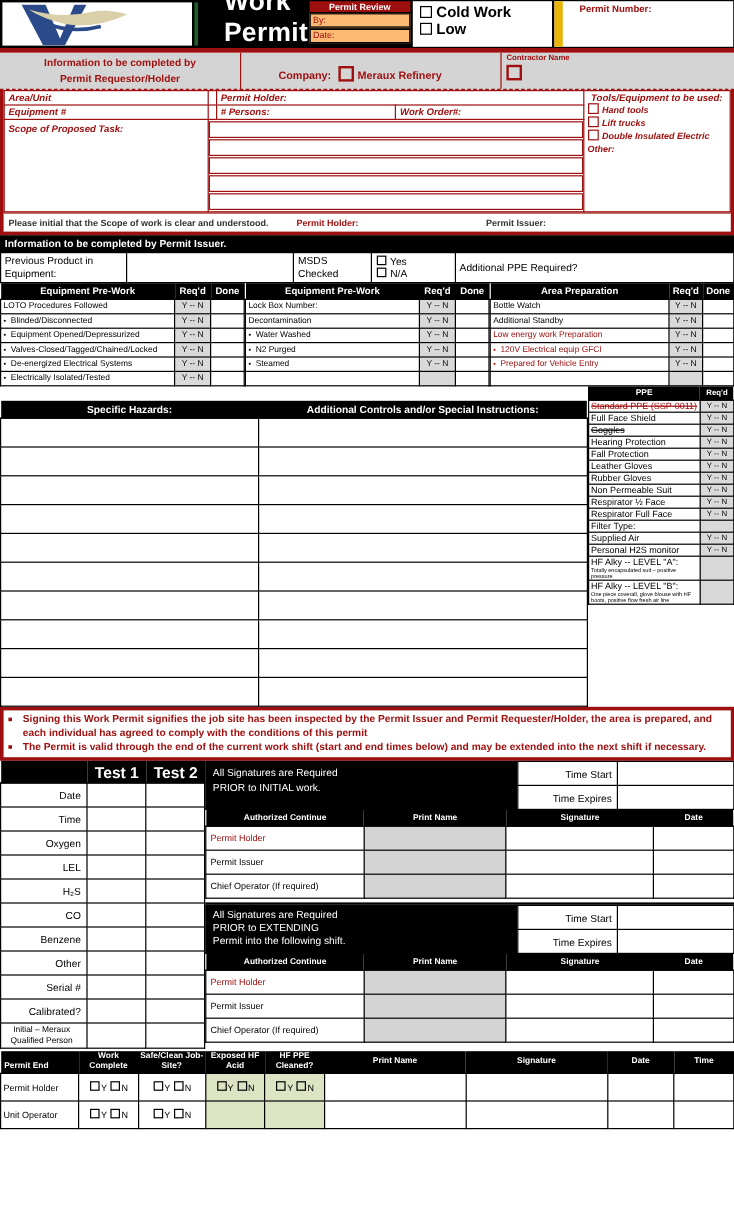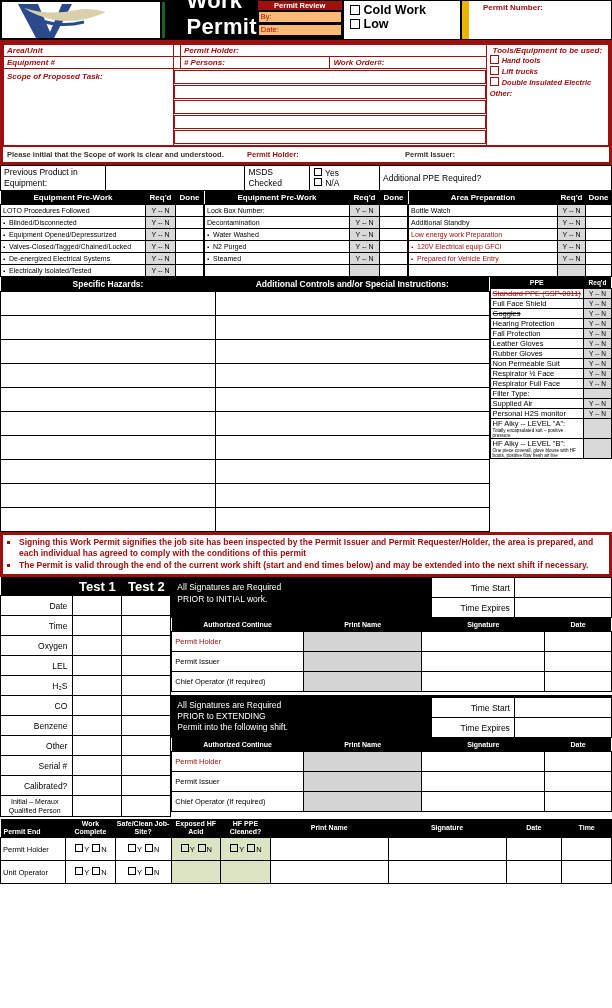--- a/index.html
+++ b/index.html
@@ -99,20 +99,35 @@
       <div><span class="cb"></span><span>Cold Work</span></div>
       <div><span class="cb"></span><span>Low</span></div>
     </div>
     <div class="pnum">
       <span>Permit Number:</span>
     </div>
   </div>
 
   <div class="redbar"></div>
 
+  <div class="band1">
+    <div class="c1">
+      <div>Information to be completed by</div>
+      <div>Permit Requestor/Holder</div>
+    </div>
+    <div class="c2">Company:</div>
+    <div class="c3">
+      <span class="cbr" style="width:9px;height:9px;border-width:2px;"></span>
+      <span>Meraux Refinery</span>
+    </div>
+    <div class="c4">
+      <div>Contractor Name</div>
+      <span class="cbr" style="width:9px;height:9px;border-width:2px;margin-top:2px;"></span>
+    </div>
+  </div>
 
   <div class="reqbox">
     <table class="rg" style="width:100%">
       <tbody>
           <tr>
         <td style="width:25%;">Area/Unit</td>
         <td style="width:0%;"></td>
         <td style="width:45%;" colspan="2">Permit Holder:</td>
         <td rowspan="3" style="width:18%;vertical-align:top;">
           <div style="text-align:center;font-size:8px;">Tools/Equipment to be used:</div>
@@ -144,20 +159,21 @@
       </tr>
     </tbody>
       </table>
     <div style="display:flex;border-top:1px solid #9e0f0f;">
       <div class="initrow" style="flex:1;">Please initial that the Scope of work is clear and understood.</div>
       <div class="initrow" style="width:150px;color:#a01010;">Permit Holder:</div>
       <div class="initrow" style="width:200px;color:#333;">Permit Issuer:</div>
     </div>
   </div>
 
+  <div class="issuerband">Information to be completed by Permit Issuer.</div>
   <table class="msds" style="table-layout:fixed;">
     <tbody>
         <tr>
       <td style="width:17%;line-height:11px;">Previous Product in Equipment:</td>
       <td style="width:23%;"></td>
       <td style="width:10%;text-align:left;line-height:11px;">MSDS Checked</td>
       <td style="width:11%;">
         <div><span class="cbk"></span> <span>Yes</span></div>
         <div><span class="cbk"></span> <span>N/A</span></div>
       </td>
@@ -293,21 +309,21 @@
               <td class="yn"></td>
               <td class="dn"></td>
             </tr>
           </tbody>
       </table>
     </div>
   </div>
 
   <div style="display:flex;">
     <div style="width:80%;">
-      <table class="hz" style="width:100%;table-layout:fixed;">
+      <table class="hz" style="width:100%;table-layout:fixed;margin-top:12px;">
         <tbody>
             <tr>
               <th style="width:44%;">Specific Hazards:</th>
             <th style="width:56%;">Additional Controls and/or Special Instructions:</th>
             </tr>
         </tbody>
           <tbody>
             <tr>
               <td></td>
               <td></td>

